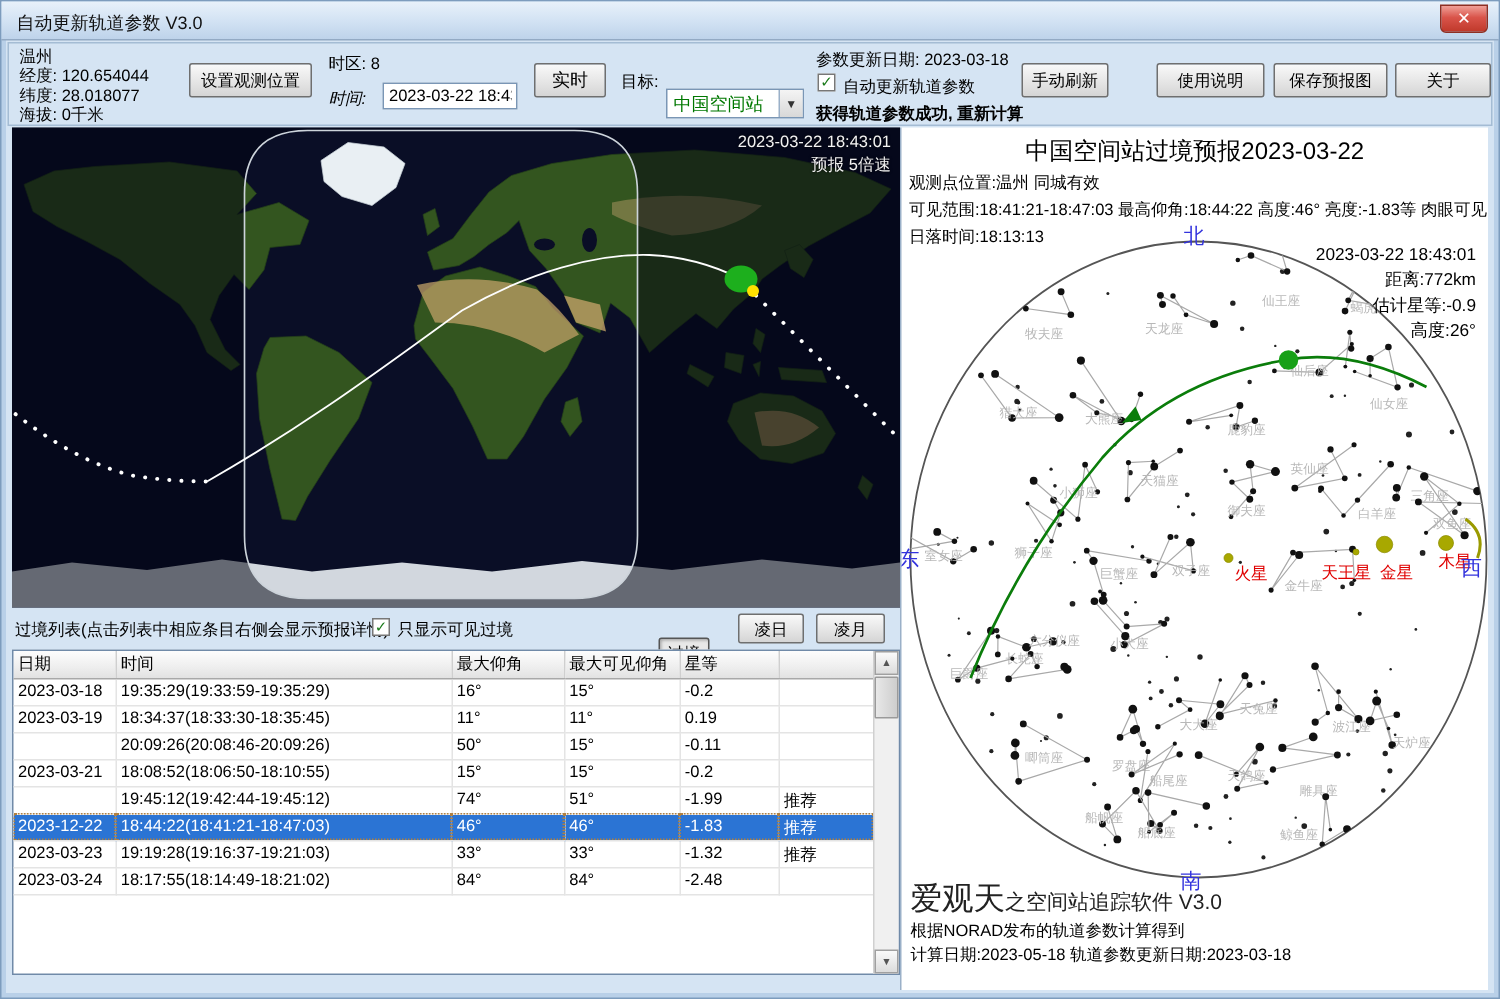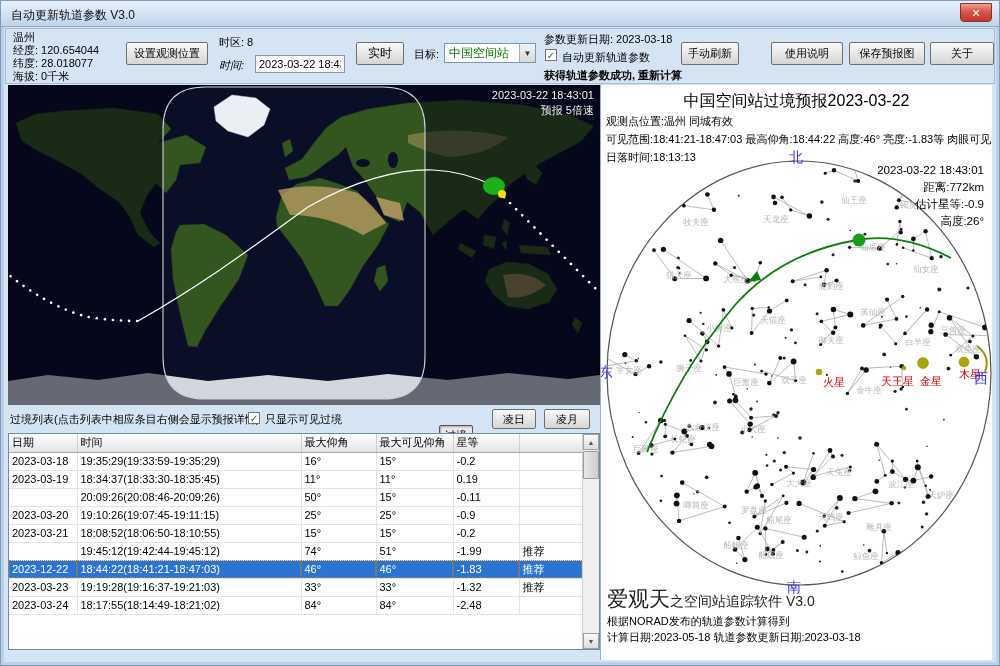--- a/index.html
+++ b/index.html
@@ -84,21 +84,21 @@
 
     <div class="btn small" style="left:120px;top:13px;width:82px;height:23px;">设置观测位置</div>
 
     <div class="lbl" style="left:213px;top:6px;">时区: 8</div>
     <div class="lbl" style="left:213px;top:29px;font-style:italic;">时间:</div>
     <input class="field" style="left: 249px; top: 26px; width: 90px; height: 18px;" value="2023-03-22 18:43:01">
 
     <div class="btn" style="left:350px;top:13px;width:48px;height:23px;">实时</div>
 
     <div class="lbl" style="left:408px;top:18px;">目标:</div>
-    <div class="combo" style="left:438px;top:14px;width:92px;height:20px;">
+    <div class="combo" style="left:438px;top:30px;width:92px;height:20px;">
       <span class="combo-text">中国空间站</span>
       <span class="combo-arrow">▼</span>
     </div>
 
     <div class="lbl" style="left:538px;top:3px;">参数更新日期: 2023-03-18</div>
     <span class="checkbox" style="left:539px;top:20px;">✓</span>
     <div class="lbl" style="left:556px;top:21px;">自动更新轨道参数</div>
     <div class="lbl green-text" style="left:538px;top:39px;text-align:center;">获得轨道参数成功, 重新计算</div>
 
     <div class="btn small" style="left:675px;top:13px;width:58px;height:23px;">手动刷新</div>
@@ -612,28 +612,20 @@
             </tr>
             <tr>
               <td></td>
               <td>20:09:26(20:08:46-20:09:26)</td>
               <td>50°</td>
               <td>15°</td>
               <td>-0.11</td>
               <td></td>
             </tr>
             <tr>
-              <td>2023-03-20</td>
-              <td>19:10:26(19:07:45-19:11:15)</td>
-              <td>25°</td>
-              <td>25°</td>
-              <td>-0.9</td>
-              <td></td>
-            </tr>
-            <tr>
               <td>2023-03-21</td>
               <td>18:08:52(18:06:50-18:10:55)</td>
               <td>15°</td>
               <td>15°</td>
               <td>-0.2</td>
               <td></td>
             </tr>
             <tr>
               <td></td>
               <td>19:45:12(19:42:44-19:45:12)</td>

